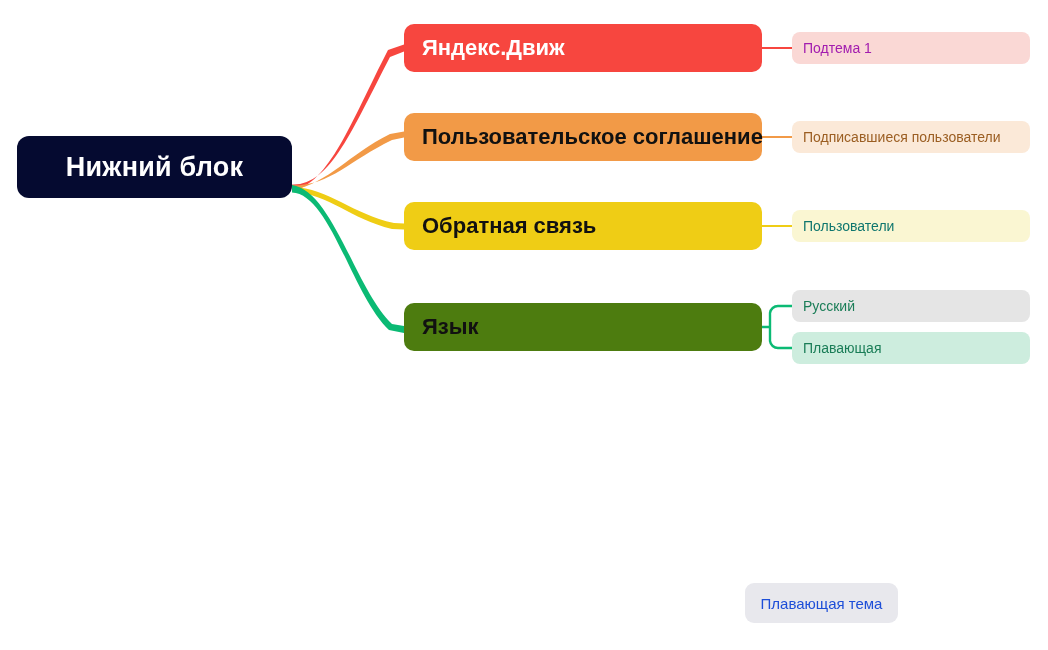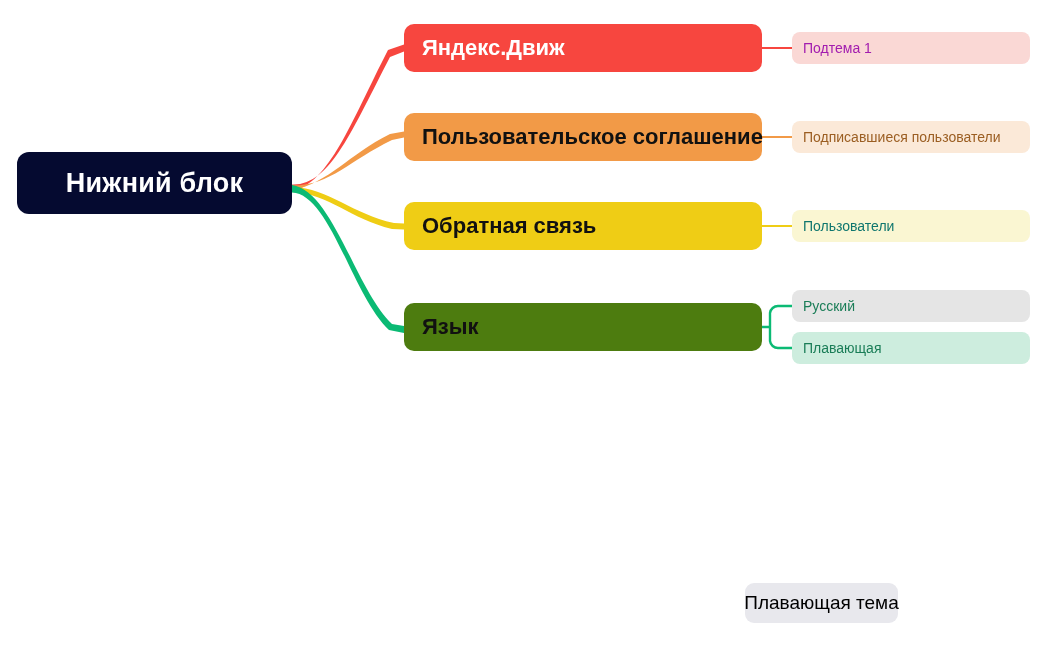--- a/index.html
+++ b/index.html
@@ -36,21 +36,21 @@
     position: absolute;
     box-sizing: border-box;
     display: flex;
     align-items: center;
     white-space: nowrap;
   }
 
   
   .root-node {
     left: 17px;
-    top: 152px;
+    top: 136px;
     width: 275px;
     height: 62px;
     border-radius: 12px;
     background: #050A30;
     justify-content: center;
     padding: 0 14px;
   }
   .root-node .node-label {
     color: #ffffff;
     font-size: 27px;
@@ -107,22 +107,22 @@
     left: 745px;
     top: 583px;
     width: 153px;
     height: 40px;
     border-radius: 9px;
     background: #E8E8ED;
     justify-content: center;
     padding: 0 12px;
   }
   .floating-node .node-label {
-    color: #000000;
-    font-size: 19px;
+    color: #1d4ed8;
+    font-size: 15px;
     font-weight: normal;
   }
 </style>
 </head>
 <body>
 
 <div id="mindmap-canvas">
 
   <svg id="connector-layer" viewBox="0 0 1048 650" xmlns="http://www.w3.org/2000/svg">
 

